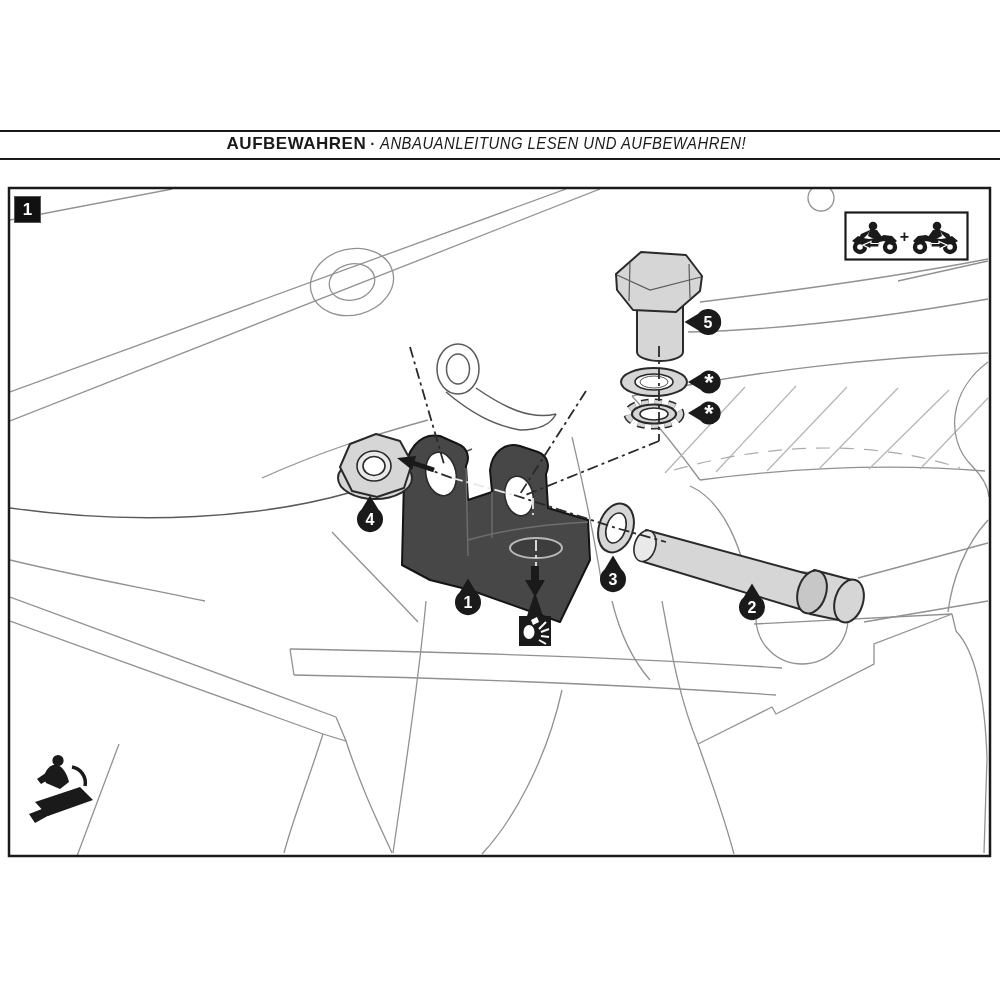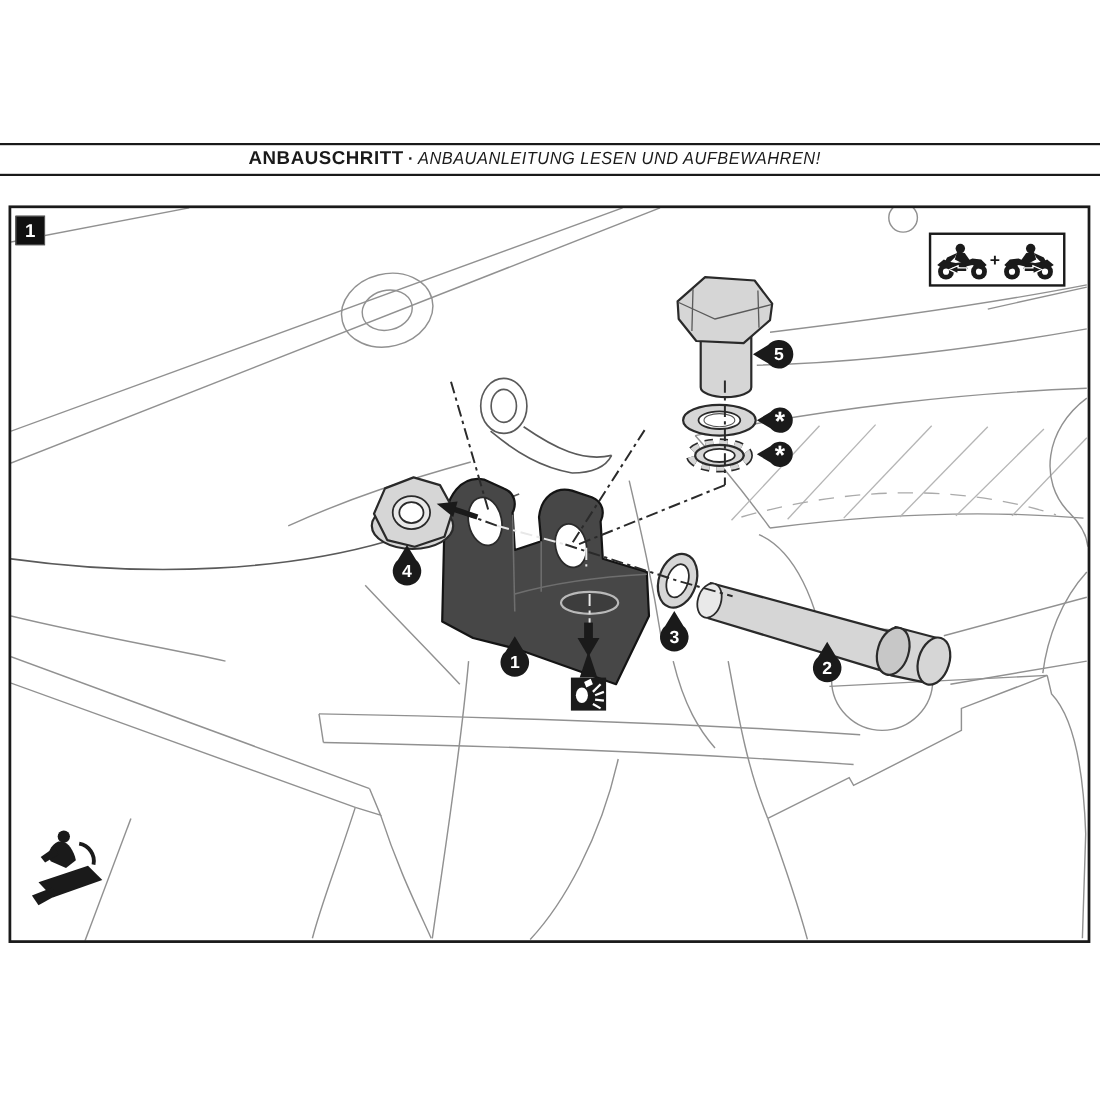--- a/index.html
+++ b/index.html
@@ -34,21 +34,21 @@
   .cots{fill:#fff;font:700 24px "Liberation Sans",sans-serif;text-anchor:middle;}
   .plus{fill:#1a1a1a;font:700 16px "Liberation Sans",sans-serif;text-anchor:middle;}
 </style>
 </head>
 <body>
 
 <div class="page">
 
   <div class="rule rule-top"></div>
   <div class="header-text">
-    <span class="ht-bold">ANBAUSCHRITT</span><span class="ht-sep">·</span><span class="ht-italic">ANBAUANLEITUNG LESEN UND AUFBEWAHREN!</span>
+    <span class="ht-bold">AUFBEWAHREN</span><span class="ht-sep">·</span><span class="ht-italic">ANBAUANLEITUNG LESEN UND AUFBEWAHREN!</span>
   </div>
   <div class="rule rule-bottom"></div>
 
   <svg width="1000" height="1000" viewBox="0 0 1000 1000">
     <defs>
       <clipPath id="panelClip">
           <rect x="10" y="189" width="979" height="666"></rect>
         </clipPath>
       <path id="dropL" d="M0,-23.5 L8.3,-9.8 A13,13 0 1 1 -8.3,-9.8 Z"></path>
       <path id="dropS" d="M0,-21 L7.4,-8.6 A11.5,11.5 0 1 1 -7.4,-8.6 Z"></path>

